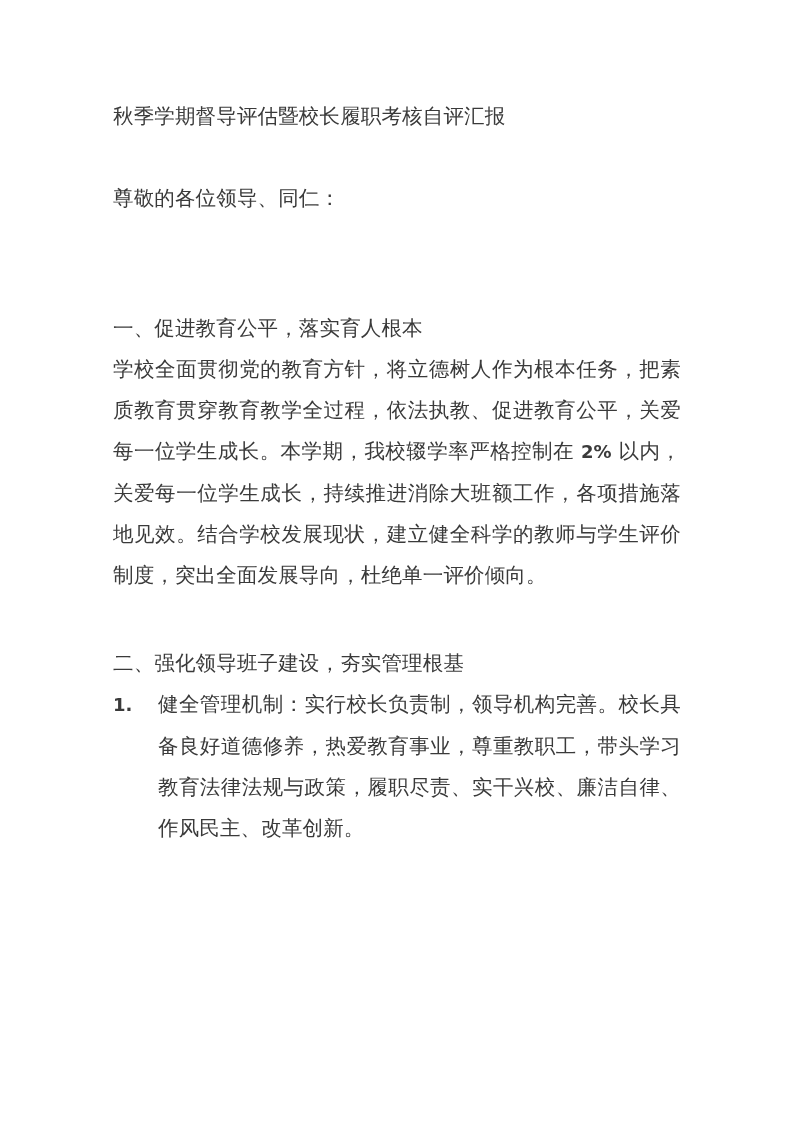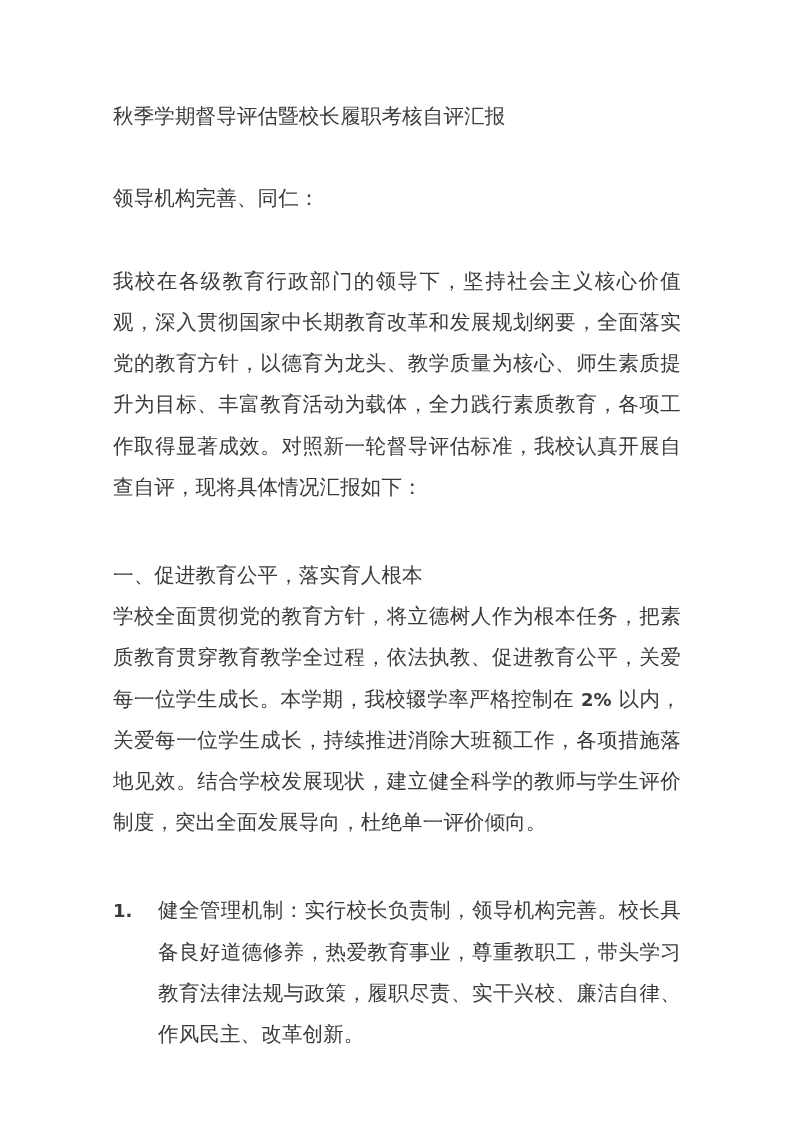--- a/index.html
+++ b/index.html
@@ -86,34 +86,34 @@
 </head>
 <body>
 
 <div class="page">
   <div class="doc-body">
 
     <p class="p flush">秋季学期督导评估暨校长履职考核自评汇报</p>
 
     <div class="blank"></div>
 
-    <p class="p flush">领导机构完善、同仁：</p>
+    <p class="p flush">尊敬的各位领导、同仁：</p>
 
     <div class="blank"></div>
 
-    <p class="p">我校在各级教育行政部门的领导下，坚持社会主义核心价值观，深入贯彻国家中长期教育改革和发展规划纲要，全面落实党的教育方针，以德育为龙头、教学质量为核心、师生素质提升为目标、丰富教育活动为载体，全力践行素质教育，各项工作取得显著成效。对照新一轮督导评估标准，我校认真开展自查自评，现将具体情况汇报如下：</p>
 
     <div class="blank tall"></div>
 
     <p class="p flush">一、促进教育公平，落实育人根本</p>
 
     <p class="p"><span>学校全面贯彻党的教育方针，将立德树人作为根本任务，把素质教育贯穿教育教学全过程，依法执教、促进教育公平，关爱每一位学生成长。本学期，我校辍学率严格控制在 </span><span class="b">2%</span><span> 以内，关爱每一位学生成长，持续推进消除大班额工作，各项措施落地见效。结合学校发展现状，建立健全科学的教师与学生评价制度，突出全面发展导向，杜绝单一评价倾向。</span></p>
 
     <div class="blank tall"></div>
 
+    <p class="p flush">二、强化领导班子建设，夯实管理根基</p>
 
     <div class="listitem">
       <span class="marker">1.</span>
       <p class="p listtext">健全管理机制：实行校长负责制，领导机构完善。校长具备良好道德修养，热爱教育事业，尊重教职工，带头学习教育法律法规与政策，履职尽责、实干兴校、廉洁自律、作风民主、改革创新。</p>
     </div>
 
   </div>
 </div>
 
 </body></html>

